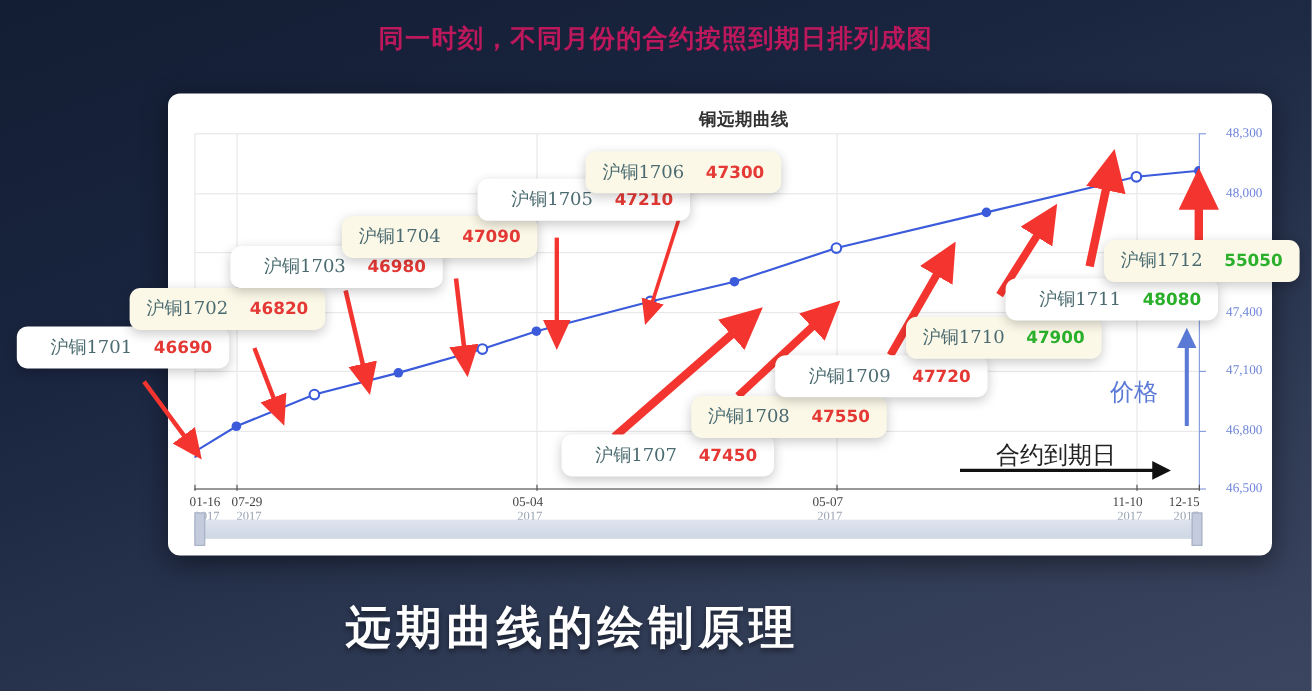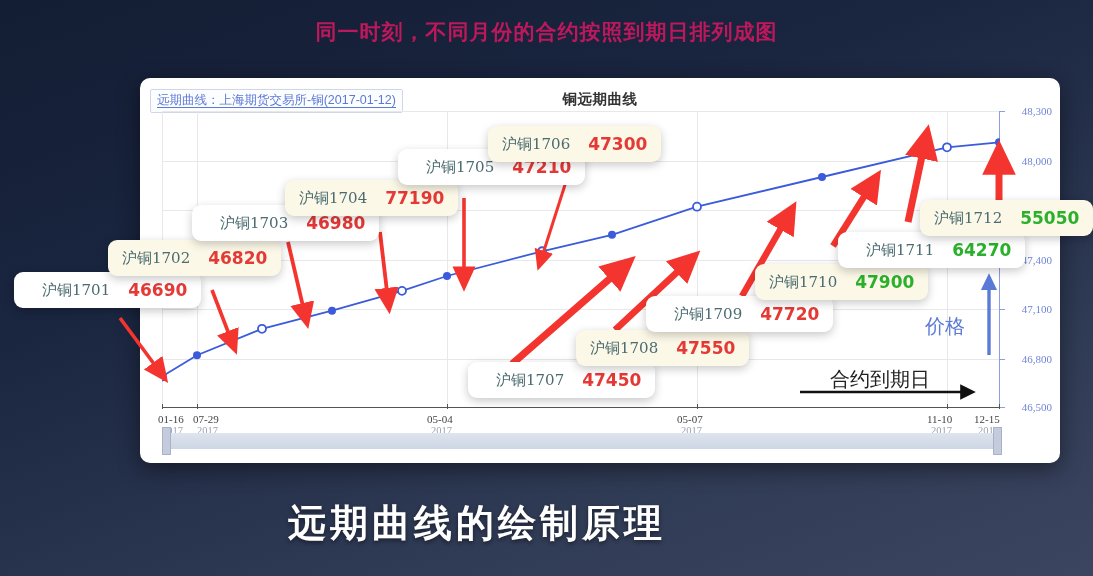--- a/index.html
+++ b/index.html
@@ -25,21 +25,21 @@
   }
   #toolbox-label{
     position:absolute;left:10px;top:11px;
     font-size:12.5px;color:#5b7ad6;
     border:1px solid #cfd6e8;border-radius:2px;padding:2px 6px 3px 6px;
     background:#fcfdff;
   }
   #toolbox-label span{border-bottom:1px solid #5b7ad6;}
   #chart-title{
     position:absolute;left:0;top:12px;width:920px;text-align:center;
-    font-size:14.5px;font-weight:bold;color:#333;letter-spacing:.5px;
+    font-size:14.5px;font-weight:bold;color:#333;letter-spacing:.5px;padding-left:20px;
   }
   
   #plot{
     position:absolute;left:22px;top:33px;width:838px;height:297px;font-family:Liberation Serif, serif;
   }
   .gridline-h,.gridline-v{position:absolute;background:#e8e8e8;}
   .gridline-h{left:0;width:838px;height:1px;}
   .gridline-v{top:0;width:1px;height:297px;}
   #axis-y-line{position:absolute;right:0;top:0;width:1px;height:297px;background:#8a9ee0;}
   #axis-x-line{position:absolute;left:0;bottom:0;width:838px;height:1px;background:#555;}
@@ -59,37 +59,34 @@
   #overlay{position:absolute;left:0;top:0;width:1093px;height:576px;pointer-events:none;}
   .callout{
     position:absolute;border-radius:9px;padding:8px 14px;
     box-shadow:0 3px 10px rgba(0,0,0,.22);
     font-size:15px;white-space:nowrap;
     display:flex;align-items:center;gap:18px;
   }
   .callout.white{background:#ffffff;padding-left:28px;}
   .callout.cream{background:#fbf8e8;}
   .c-name{color:#4b6b70;font-family:"DejaVu Serif","Liberation Serif",serif;font-size:15px;}
-  .c-val{font-weight:bold;font-size:17px;font-family:"DejaVu Sans","Liberation Sans",sans-serif;}
+  .c-val{font-weight:bold;font-size:14px;font-family:"DejaVu Sans","Liberation Sans",sans-serif;}
   .c-val.red{color:#e53935;}
   .c-val.green{color:#2ab02a;}
   .note{position:absolute;font-size:20px;white-space:nowrap;}
   .note.price{color:#5b7ad6;font-weight:500;}
   .note.expiry{color:#222;}
 </style>
 </head>
 <body>
 
 <div id="top-heading">同一时刻，不同月份的合约按照到期日排列成图</div>
 
 <div id="chart-card">
 
-  <div id="toolbox-label">
-    <span>远期曲线：上海期货交易所-铜(2017-01-12)</span>
-  </div>
 
   <div id="chart-title">铜远期曲线</div>
 
   <div id="plot">
 
     <div class="gridline-h" style="top:0px"></div>
     <div class="gridline-h" style="top:49.5px"></div>
     <div class="gridline-h" style="top:99px"></div>
     <div class="gridline-h" style="top:148.5px"></div>
     <div class="gridline-h" style="top:198px"></div>
@@ -249,21 +246,21 @@
 <div class="callout cream" style="left:108px;top:240px">
   <span class="c-name">沪铜1702</span>
   <span class="c-val red">46820</span>
 </div>
 <div class="callout white" style="left:192px;top:205px">
   <span class="c-name">沪铜1703</span>
   <span class="c-val red">46980</span>
 </div>
 <div class="callout cream" style="left:285px;top:180px">
   <span class="c-name">沪铜1704</span>
-  <span class="c-val red">77190</span>
+  <span class="c-val red">47090</span>
 </div>
 <div class="callout white" style="left:398px;top:149px">
   <span class="c-name">沪铜1705</span>
   <span class="c-val red">47210</span>
 </div>
 <div class="callout cream" style="left:488px;top:126px">
   <span class="c-name">沪铜1706</span>
   <span class="c-val red">47300</span>
 </div>
 <div class="callout white" style="left:468px;top:362px">
@@ -277,20 +274,20 @@
 <div class="callout white" style="left:646px;top:296px">
   <span class="c-name">沪铜1709</span>
   <span class="c-val red">47720</span>
 </div>
 <div class="callout cream" style="left:755px;top:264px">
   <span class="c-name">沪铜1710</span>
   <span class="c-val green">47900</span>
 </div>
 <div class="callout white" style="left:838px;top:232px">
   <span class="c-name">沪铜1711</span>
-  <span class="c-val green">64270</span>
+  <span class="c-val green">48080</span>
 </div>
 <div class="callout cream" style="left:920px;top:200px">
   <span class="c-name">沪铜1712</span>
   <span class="c-val green">55050</span>
 </div>
 
 <div id="bottom-heading">远期曲线的绘制原理</div>
 
 </body></html>

